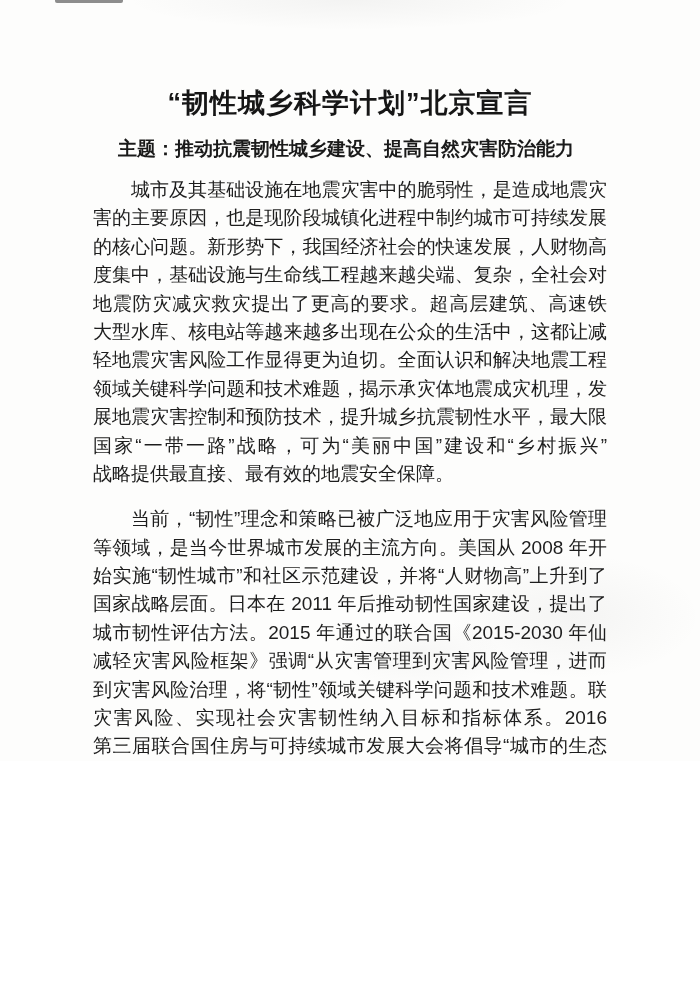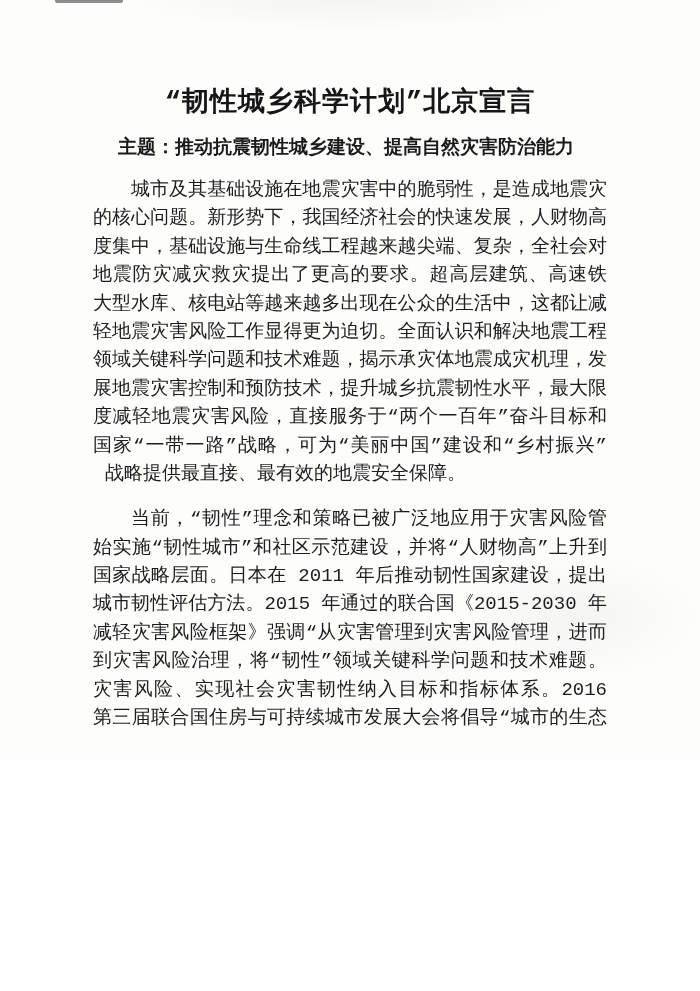--- a/index.html
+++ b/index.html
@@ -10,21 +10,21 @@
   .page {
     position: relative;
     width: 700px;
     height: 761px;
     overflow: hidden;
     background:
       radial-gradient(ellipse 180px 90px at 82% 81%, rgba(80,80,80,0.05), transparent 70%),
       radial-gradient(ellipse 120px 50px at 60% 86%, rgba(80,80,80,0.04), transparent 70%),
       radial-gradient(ellipse 300px 40px at 50% 0%, rgba(60,60,60,0.05), transparent 75%),
       #fdfdfc;
-    font-family: Liberation Mono, monospace;
+    font-family: Liberation Sans, sans-serif;
     color: #1d1d1d;
   }
   .scan-edge-top {
     position: absolute;
     top: 0;
     left: 55px;
     width: 68px;
     height: 3px;
     background: rgba(50, 50, 50, 0.55);
     border-radius: 0 0 2px 2px;
@@ -54,21 +54,21 @@
   .para { margin: 0; }
   .para + .para { margin-top: 17px; }
   .line {
     height: 28.4px;
     line-height: 28.4px;
     text-align: justify;
     text-align-last: justify;
     overflow: hidden;
   }
   .line.indent { text-indent: 2em; margin-top: 14px; }
-  .line.flush { text-align-last: left; margin-left: 12px; }
+  .line.flush { text-align-last: left; }
   .page-number {
     position: absolute;
     top: 851px;
     left: 0;
     right: 0;
     text-align: center;
     font-size: 13px;
     color: #2a2a2a;
   }
 </style>
@@ -78,33 +78,34 @@
 <div class="page">
   <div class="scan-edge-top"></div>
 
   <h1 class="doc-title">“韧性城乡科学计划”北京宣言</h1>
 
   <h2 class="doc-subtitle">主题：推动抗震韧性城乡建设、提高自然灾害防治能力</h2>
 
   <div class="doc-body" id="doc-body">
       <div class="para">
         <div class="line indent">城市及其基础设施在地震灾害中的脆弱性，是造成地震灾</div>
+        <div class="line">害的主要原因，也是现阶段城镇化进程中制约城市可持续发展</div>
         <div class="line">的核心问题。新形势下，我国经济社会的快速发展，人财物高</div>
         <div class="line">度集中，基础设施与生命线工程越来越尖端、复杂，全社会对</div>
         <div class="line">地震防灾减灾救灾提出了更高的要求。超高层建筑、高速铁路、</div>
         <div class="line">大型水库、核电站等越来越多出现在公众的生活中，这都让减</div>
         <div class="line">轻地震灾害风险工作显得更为迫切。全面认识和解决地震工程</div>
         <div class="line">领域关键科学问题和技术难题，揭示承灾体地震成灾机理，发</div>
         <div class="line">展地震灾害控制和预防技术，提升城乡抗震韧性水平，最大限</div>
-        <div class="line">度减轻地震灾害风险，直接服务于“两个一百年”奋斗目标和</div>
         <div class="line">国家“一带一路”战略，可为“美丽中国”建设和“乡村振兴”</div>
         <div class="line flush">战略提供最直接、最有效的地震安全保障。</div>
       </div>
       <div class="para">
         <div class="line indent">当前，“韧性”理念和策略已被广泛地应用于灾害风险管理</div>
+        <div class="line">等领域，是当今世界城市发展的主流方向。美国从 2008 年开</div>
         <div class="line">始实施“韧性城市”和社区示范建设，并将“人财物高”上升到了</div>
         <div class="line">国家战略层面。日本在 2011 年后推动韧性国家建设，提出了</div>
         <div class="line">城市韧性评估方法。2015 年通过的联合国《2015-2030 年仙台</div>
         <div class="line">减轻灾害风险框架》强调“从灾害管理到灾害风险管理，进而</div>
         <div class="line">到灾害风险治理，将“韧性”领域关键科学问题和技术难题。联</div>
         <div class="line">灾害风险、实现社会灾害韧性纳入目标和指标体系。2016 年，</div>
         <div class="line">第三届联合国住房与可持续城市发展大会将倡导“城市的生态</div>
       </div>
     </div>
 

